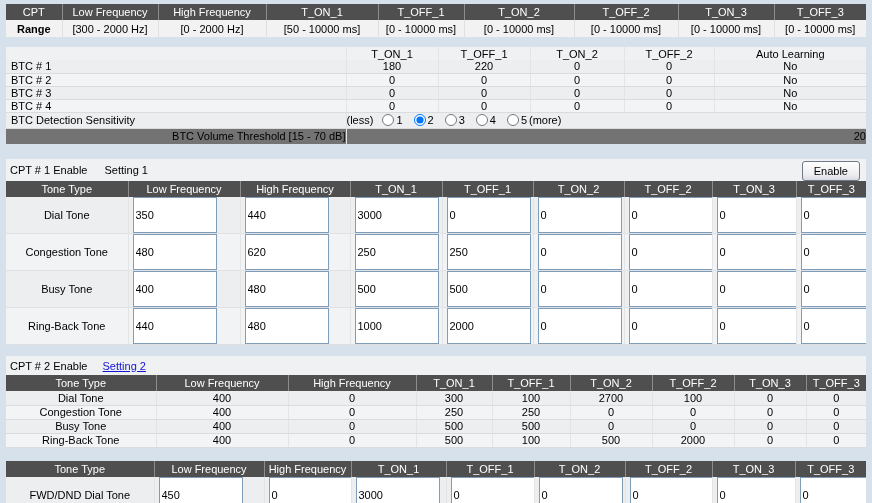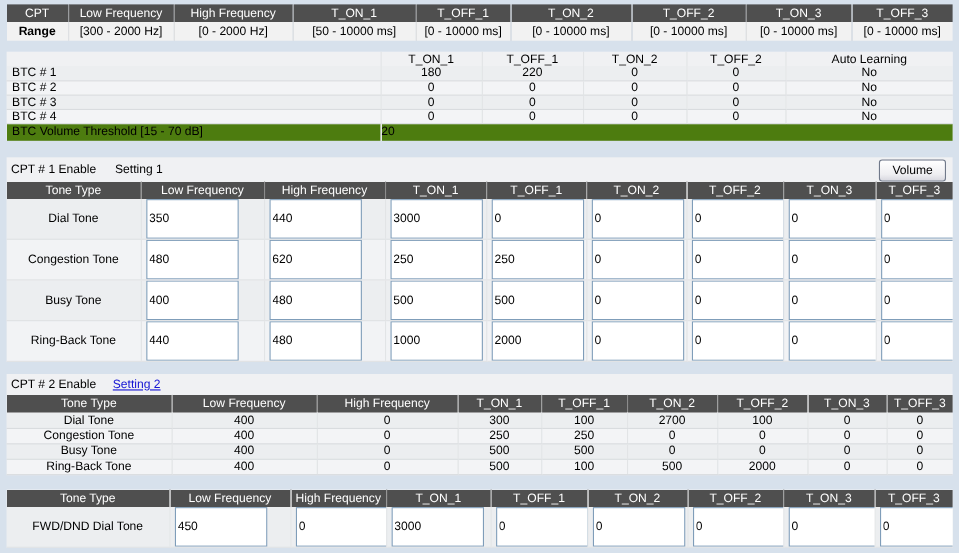--- a/index.html
+++ b/index.html
@@ -44,21 +44,21 @@
   .enable-row .lbl { display: inline-block; width: 96px; }
   a.bluelink { color: #1414d4; text-decoration: underline; cursor: pointer; }
 
   .btc-table td { height: 13px; text-align: center; border-left: 1px solid #e2e4e6; }
   .btc-table td:first-child { text-align: left; padding-left: 5px; border-left: none; }
   .btc-table tr.hdr td { background: #f0f1f3; }
   .btc-table tr.r-odd td  { background: #eceef0; border-bottom: 1px solid #d9dcdf; }
   .btc-table tr.r-even td { background: #f3f4f6; border-bottom: 1px solid #d9dcdf; }
   .btc-table tr.sens td, .btc-table tr.vol td { text-align: left; height: 16px; }
   .btc-table tr.sens td { background: #eceef0; border-bottom: 1px solid #d9dcdf; }
-  .btc-table tr.vol td  { background: #4d7c0f; }
+  .btc-table tr.vol td  { background: #737373; text-align: right; }
   .radio-group { display: flex; align-items: center; }
   .radio-group input[type=radio] { width: 12px; height: 12px; margin: 0 2px 0 9px; }
   .radio-group .num { margin-right: 2px; }
 
   .title-row { position: relative; height: 22px; padding: 5px 0 0 4px; }
   .title-row .setting { margin-left: 14px; }
   .title-row2 { height: 19px; padding: 4px 0 0 4px; }
   .title-row2 .setting { margin-left: 12px; }
 
   .tone-table td { height: 22px; text-align: left; border-left: 1px solid #e2e4e6; }
@@ -183,35 +183,54 @@
         <td>No</td>
       </tr>
       <tr class="r-even">
         <td>BTC # 4</td>
         <td>0</td>
         <td>0</td>
         <td>0</td>
         <td>0</td>
         <td>No</td>
       </tr>
+      <tr class="sens">
+        <td>BTC Detection Sensitivity</td>
+        <td colspan="5">
+          <span class="radio-group">
+            <span>(less)</span>
+            <input type="radio" name="btcsens" style="">
+            <span class="num">1</span>
+            <input type="radio" name="btcsens" checked="" style="">
+            <span class="num">2</span>
+            <input type="radio" name="btcsens" style="">
+            <span class="num">3</span>
+            <input type="radio" name="btcsens" style="">
+            <span class="num">4</span>
+            <input type="radio" name="btcsens" style="">
+            <span class="num">5</span>
+            <span>(more)</span>
+          </span>
+        </td>
+      </tr>
       <tr class="vol">
         <td>BTC Volume Threshold [15 - 70 dB]</td>
         <td colspan="5">20</td>
       </tr>
     </tbody>
       </table>
   </div>
 
   <div class="gap15"></div>
 
   <div class="panel">
     <div class="title-row">
       <span>CPT # 1 Enable</span>
       <span class="setting">Setting 1</span>
-      <button class="xp-btn default-btn">Volume</button>
+      <button class="xp-btn default-btn">Enable</button>
     </div>
     <table class="tone-table">
       <colgroup>
         <col style="width:122px">
           <col style="width:112px">
           <col style="width:110px">
         <col style="width:92px">
           <col style="width:91px">
           <col style="width:91px">
         <col style="width:88px">

